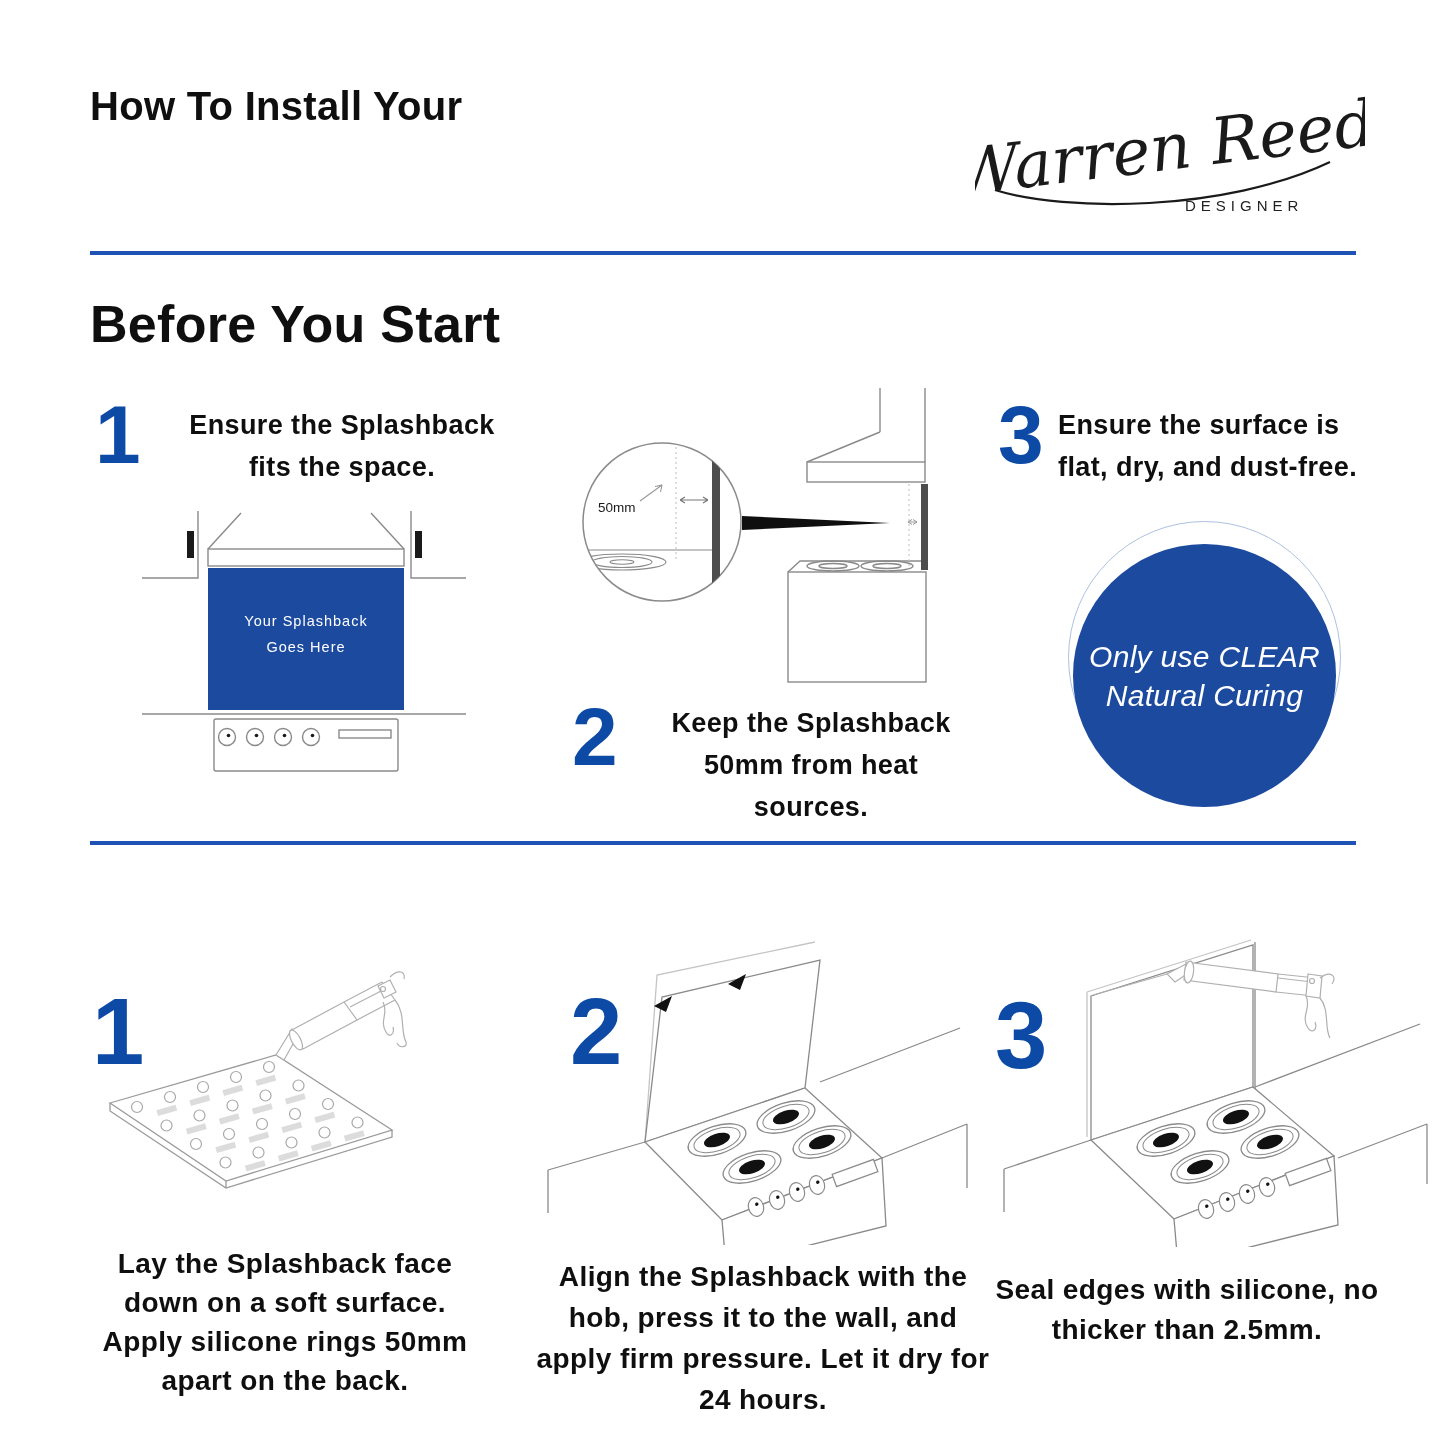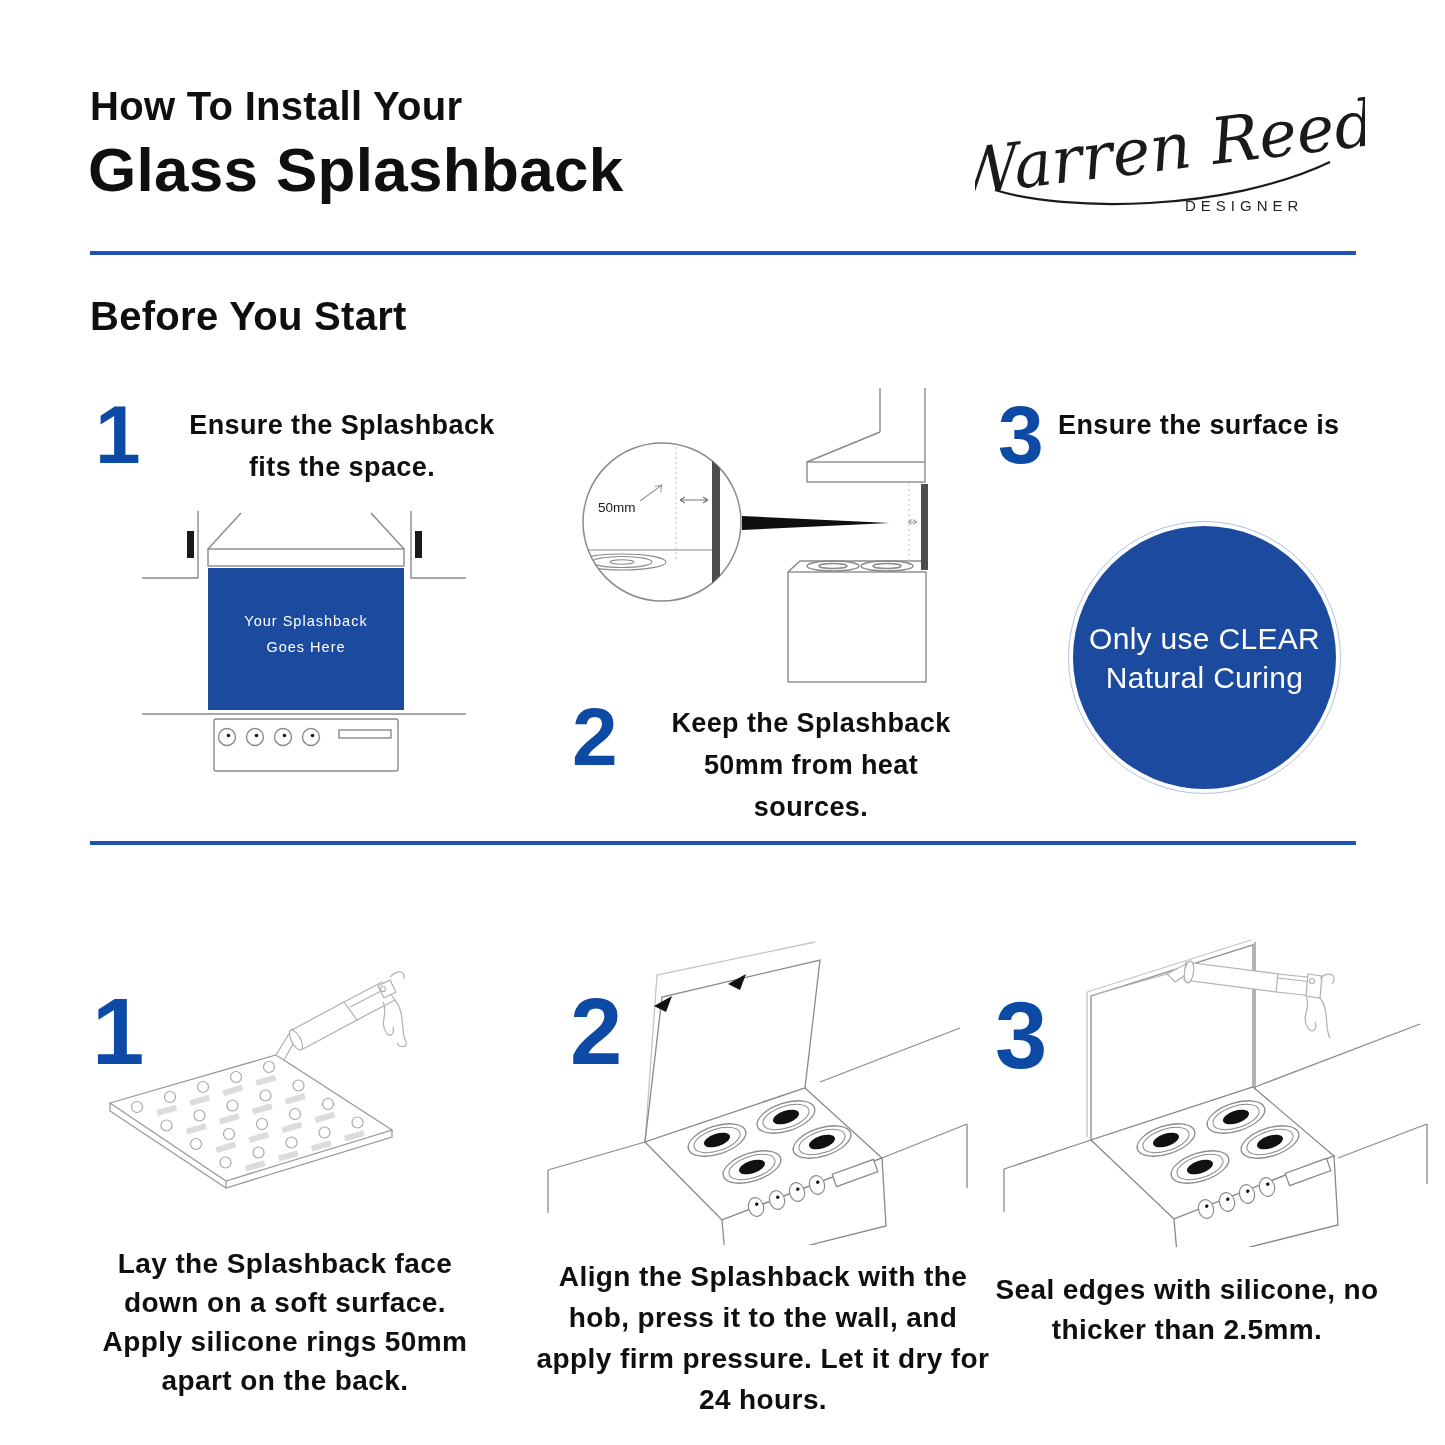--- a/index.html
+++ b/index.html
@@ -9,42 +9,41 @@
     --ink:#0f0f0f;
     --diag:#8a8a8a;
     --diag-light:#c4c4c4;
   }
   html,body{margin:0;padding:0;background:#fff;width:1445px;height:1445px;overflow:hidden;}
   #canvas{position:relative;width:1445px;height:1445px;background:#ffffff;font-family:"Liberation Sans",sans-serif;color:var(--ink);}
   .abs{position:absolute;}
   .title1{font-size:40px;font-weight:700;letter-spacing:.3px;}
   .title2{font-size:62px;font-weight:700;letter-spacing:.3px;}
   .rule{height:3.5px;background:var(--blue-line);}
-  .sechead{font-size:40px;font-weight:700;letter-spacing:.3px;}
+  .sechead{font-size:52px;font-weight:700;letter-spacing:.3px;}
   .num{color:var(--blue-num);font-weight:700;line-height:.9;}
   .num-top{font-size:82px;}
   .num-bot{font-size:94px;}
   .steptext{font-size:27px;font-weight:700;letter-spacing:.4px;line-height:42px;text-align:center;}
   .caption{font-size:28px;font-weight:700;letter-spacing:.4px;text-align:center;}
   .sb-label{color:#fff;font-size:14.5px;letter-spacing:1px;line-height:26px;text-align:center;font-weight:400;}
   .circle-ring{border:1.5px solid #aec1e2;border-radius:50%;}
   .circle-fill{background:var(--blue-fill);border-radius:50%;display:flex;align-items:center;justify-content:center;}
   .circle-text{color:#fff;font-size:30px;line-height:39px;text-align:center;font-weight:400;letter-spacing:.3px;}
   .logo-sub{font-size:15px;letter-spacing:5px;color:#222;font-weight:400;}
   svg{display:block;}
   svg text{font-family:"Liberation Sans",sans-serif;}
   .sig{font-family:"DejaVu Serif",serif;font-style:italic;}
 </style>
 </head>
 <body>
 
 <div id="canvas">
 
   <div class="abs title1" style="left:90px;top:84px;">How To Install Your</div>
-  <div class="abs title2" style="left:88px;top:134px;">Glass Splashback</div>
 
   <div class="abs" style="left:975px;top:62px;width:390px;height:170px;">
     <svg width="390" height="170" viewBox="0 0 390 170">
       <path d="M20 128 C 90 150, 250 150, 355 100" stroke="#1a1a1a" stroke-width="2.2" fill="none"></path>
       <text class="sig" x="192" y="108" font-size="64" fill="#1a1a1a" text-anchor="middle" transform="rotate(-7 192 108)">Warren Reed</text>
     </svg>
     <div class="abs logo-sub" style="left:210px;top:135px;">DESIGNER</div>
   </div>
 
   <div class="abs rule" style="left:90px;top:251px;width:1266px;"></div>
@@ -125,24 +124,25 @@
       <text x="42" y="132" font-size="13.5" fill="#1a1a1a">50mm</text>
     </svg>
   </div>
 
   <div class="abs num num-top" style="left:572px;top:700px;">2</div>
   <div class="abs steptext" style="left:650px;top:702px;width:322px;">Keep the Splashback 50mm from heat sources.</div>
 
   <div class="abs num num-top" style="left:998px;top:398px;">3</div>
   <div class="abs steptext" style="left:1058px;top:404px;width:380px;text-align:left;">
     <div>Ensure the surface is</div>
+    <div>flat, dry, and dust-free.</div>
   </div>
 
   <div class="abs circle-ring" style="left:1068px;top:521px;width:271px;height:271px;"></div>
-  <div class="abs circle-fill" style="left:1073px;top:526px;width:263px;height:263px;">
+  <div class="abs circle-fill" style="left:1073px;top:544px;width:263px;height:263px;font-style:italic;">
     <div class="circle-text">
       <div>Only use CLEAR</div>
       <div>Natural Curing</div>
     </div>
   </div>
 
   <div class="abs rule" style="left:90px;top:841px;width:1266px;"></div>
 
 
   <div class="abs num num-bot" style="left:92px;top:990px;">1</div>

